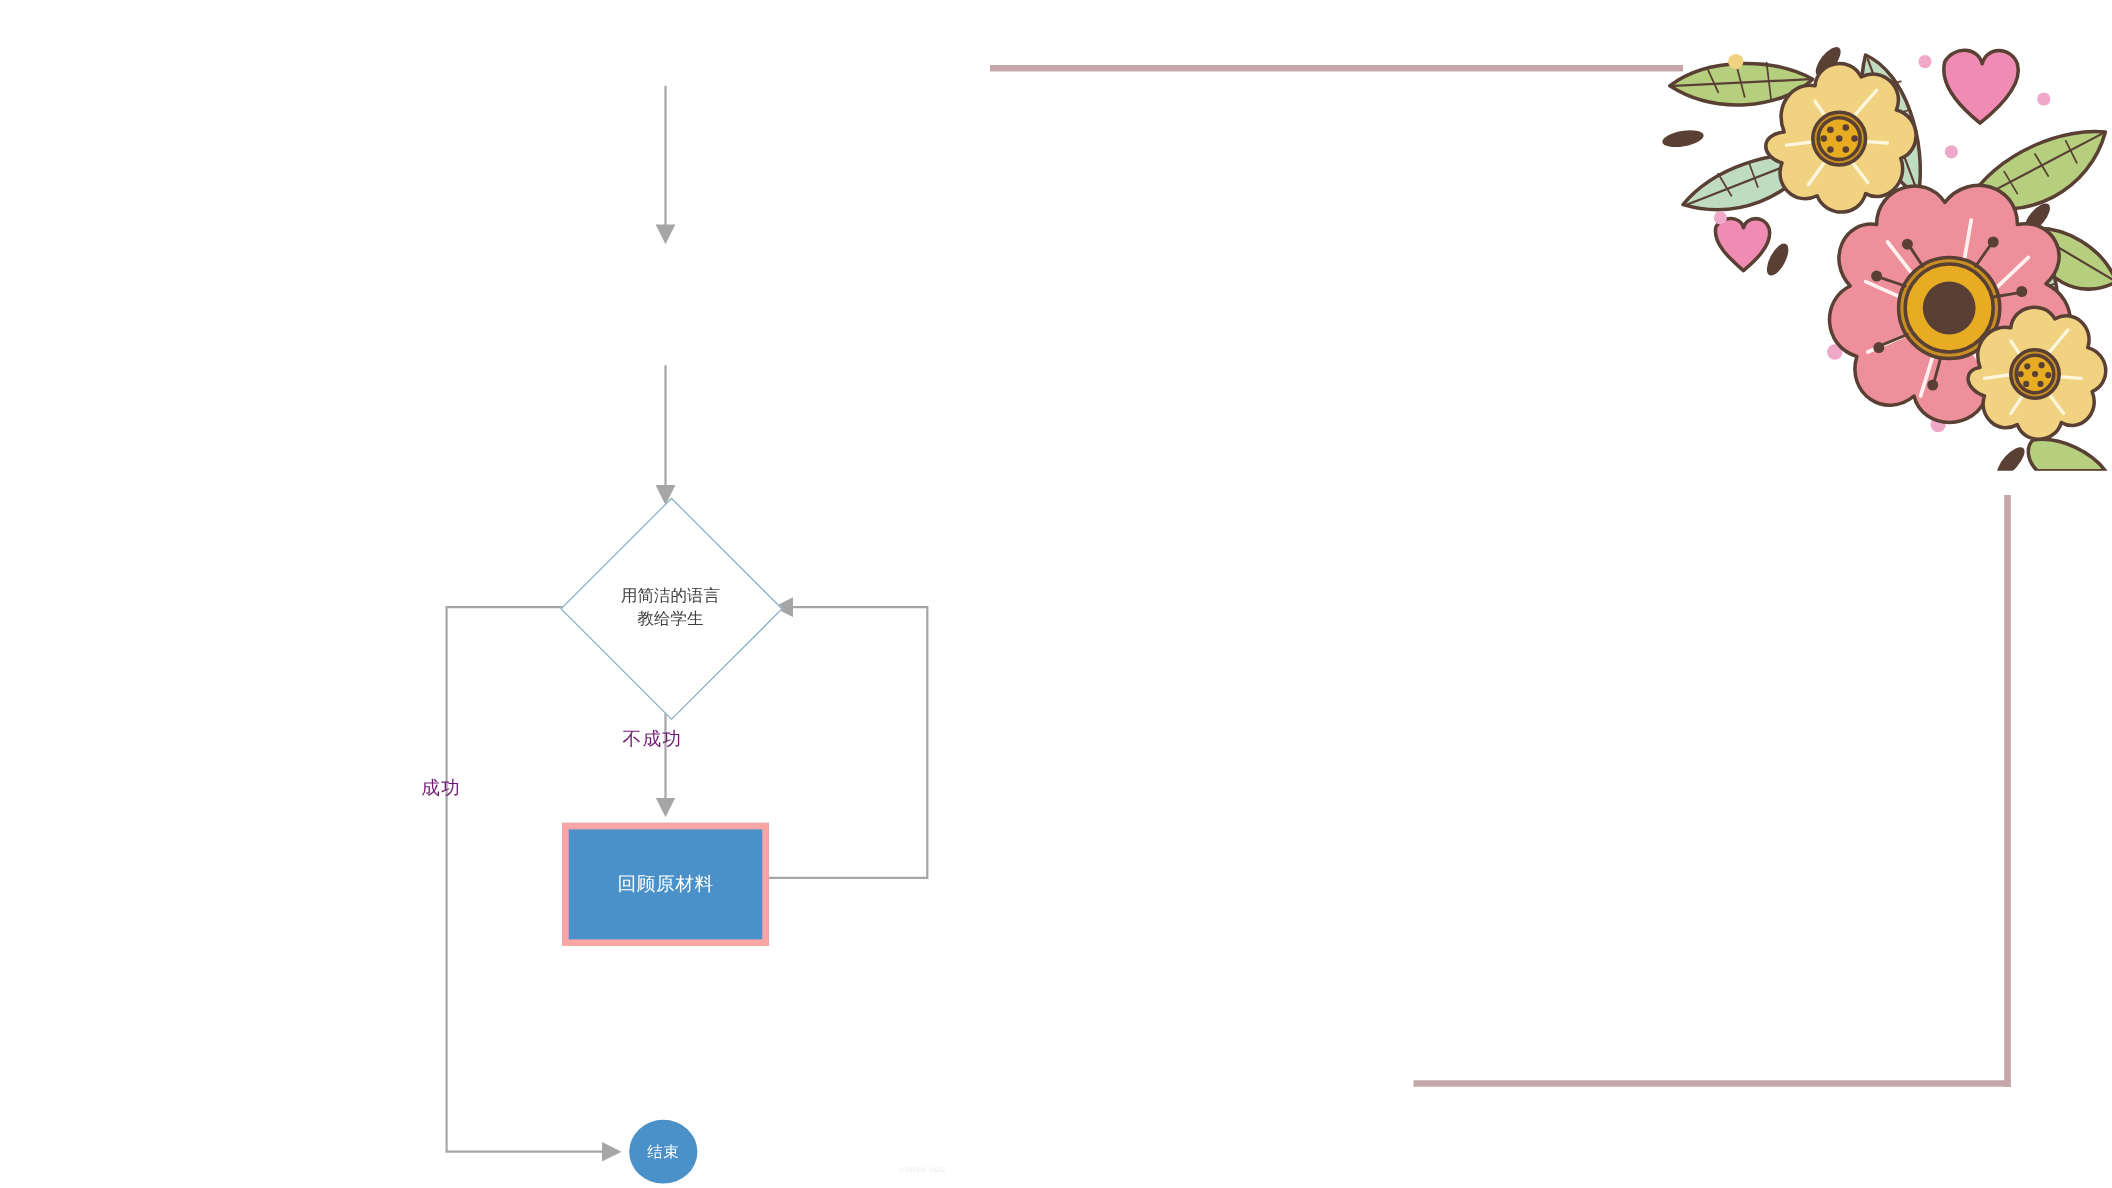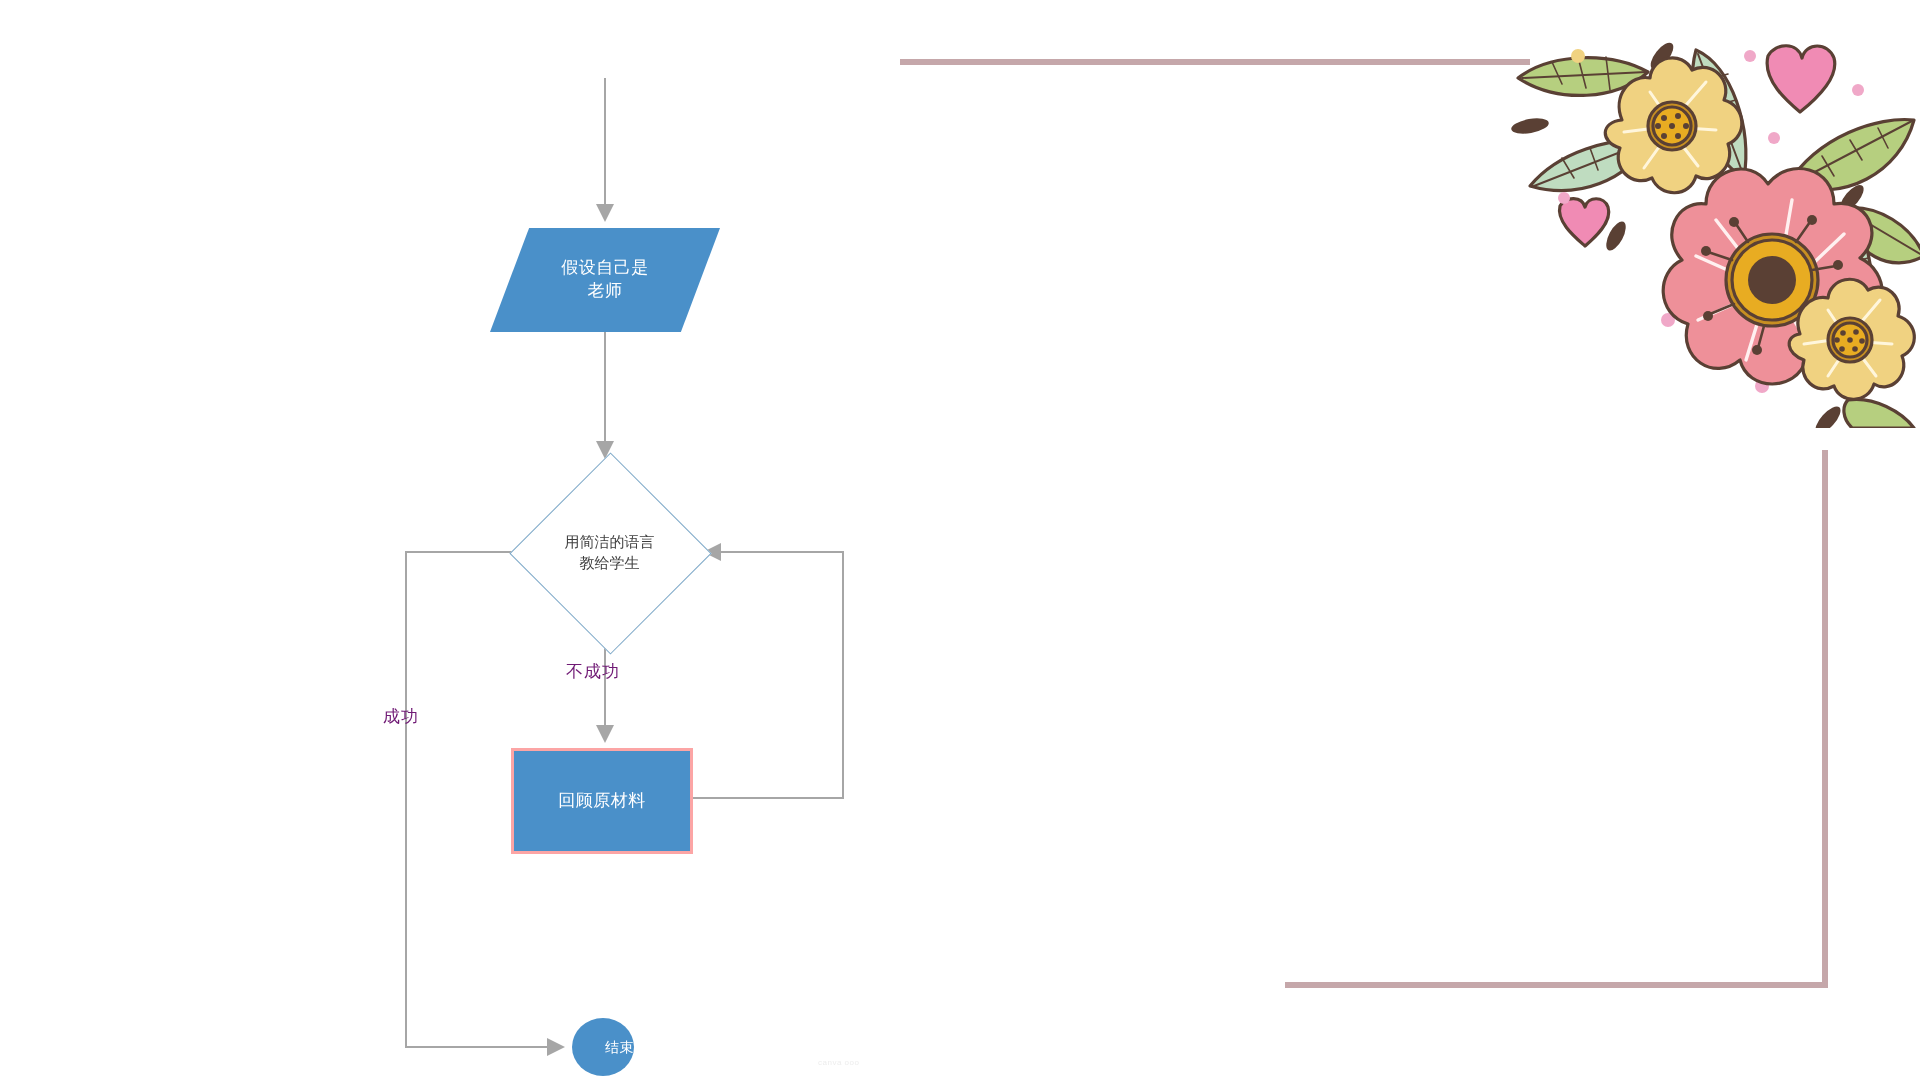--- a/index.html
+++ b/index.html
@@ -48,28 +48,28 @@
     border:1.6px solid #7ba7c7;background:#ffffff;
     transform:rotate(45deg);
   }
   .diamond-label{
     position:absolute;inset:0;display:flex;align-items:center;justify-content:center;
     color:#3f3f3f;font-size:15px;line-height:1.4;text-align:center;white-space:pre-line;font-family:Liberation Serif, serif;
   }
 
   .rect{
     position:absolute;left:511px;top:748px;width:176px;height:100px;
-    background:#4a90c9;border:3px solid #fca5a5;
+    background:#4a90c9;border:6px solid #fca5a5;
     display:flex;align-items:center;justify-content:center;
   }
 
   .ellipse{
     position:absolute;left:572px;top:1018px;width:62px;height:58px;
     background:#4a90c9;border-radius:50%;
-    display:flex;align-items:center;justify-content:flex-end;
+    display:flex;align-items:center;justify-content:center;
   }
   .ellipse .node-text{font-size:14px;}
 
   .edge-label{
     position:absolute;color:#701a75;font-size:17px;letter-spacing:1px;white-space:nowrap;
   }
   .lbl-fail{left:566px;top:660px;}
   .lbl-ok{left:383px;top:705px;font-family:Liberation Mono, monospace;}
 
   .watermark{
@@ -101,27 +101,20 @@
       <line x1="605" y1="332" x2="605" y2="456" stroke="#a6a6a6" stroke-width="2" marker-end="url(#ah)"></line>
 
       <line x1="605" y1="640" x2="605" y2="740" stroke="#a6a6a6" stroke-width="2" marker-end="url(#ah)"></line>
 
       <path d="M687,798 L843,798 L843,552 L706,552" fill="none" stroke="#a6a6a6" stroke-width="2" marker-end="url(#ah)"></path>
 
       <path d="M514,552 L406,552 L406,1047 L562,1047" fill="none" stroke="#a6a6a6" stroke-width="2" marker-end="url(#ah)"></path>
     </svg>
 
 
-    <div class="para-wrap">
-      <div class="para-shape"></div>
-      <div class="para-label">
-        <span class="node-text">假设自己是
-老师</span>
-      </div>
-    </div>
 
     <div class="diamond-wrap">
       <div class="diamond-shape"></div>
       <div class="diamond-label">用简洁的语言
 教给学生</div>
     </div>
 
     <div class="rect">
       <span class="node-text">回顾原材料</span>
     </div>

